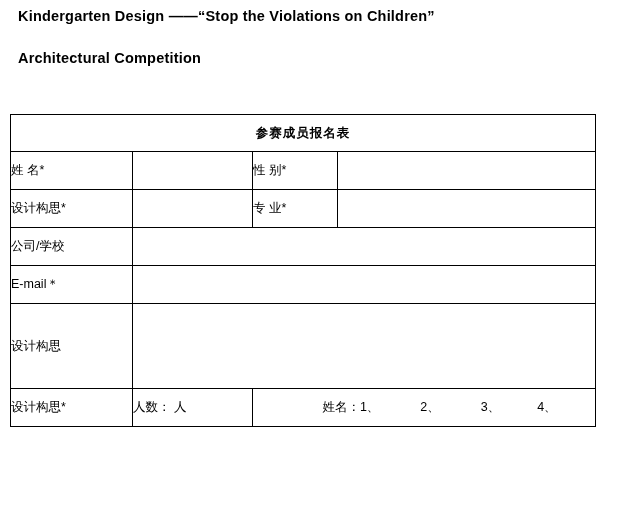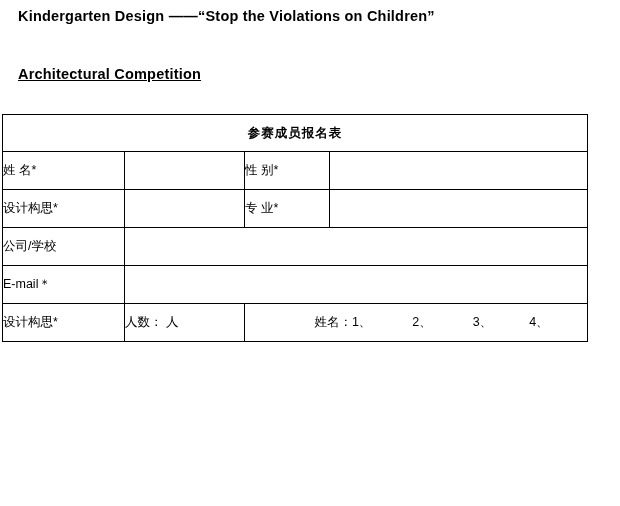--- a/index.html
+++ b/index.html
@@ -27,27 +27,26 @@
   }
   .heading-line1 {
     position: absolute;
     left: 18px;
     top: 8px;
     white-space: nowrap;
   }
   .heading-line2 {
     position: absolute;
     left: 18px;
-    top: 66px;
+    top: 50px;
     white-space: nowrap;
-    text-decoration: underline;
   }
   table.form {
     position: absolute;
-    left: 2px;
+    left: 10px;
     top: 114px;
     width: 585px;
     border-collapse: collapse;
     table-layout: fixed;
     padding-left: 48px;
   }
   table.form td {
     border: 1.2px solid #000000;
     padding: 0;
     font-size: 12.5px;
@@ -132,20 +131,24 @@
       </tr>
       <tr>
         <td class="label-cell">公司/学校</td>
         <td class="blank-cell" colspan="3"></td>
       </tr>
       <tr>
         <td class="label-cell">E-mail＊</td>
         <td class="blank-cell" colspan="3"></td>
       </tr>
       <tr>
+        <td class="label-cell tall" style="height:84px">设计构思</td>
+        <td colspan="3" style="height:84px"></td>
+      </tr>
+      <tr>
         <td class="label-cell">设计构思*</td>
         <td class="members-sub">人数：       人</td>
         <td class="members-names" colspan="2">
           <span class="names-inner">
             <span>姓名：1、</span>
             <span class="gap-a"></span>
             <span>2、</span>
             <span class="gap-b"></span>
             <span>3、</span>
             <span class="gap-c"></span>

